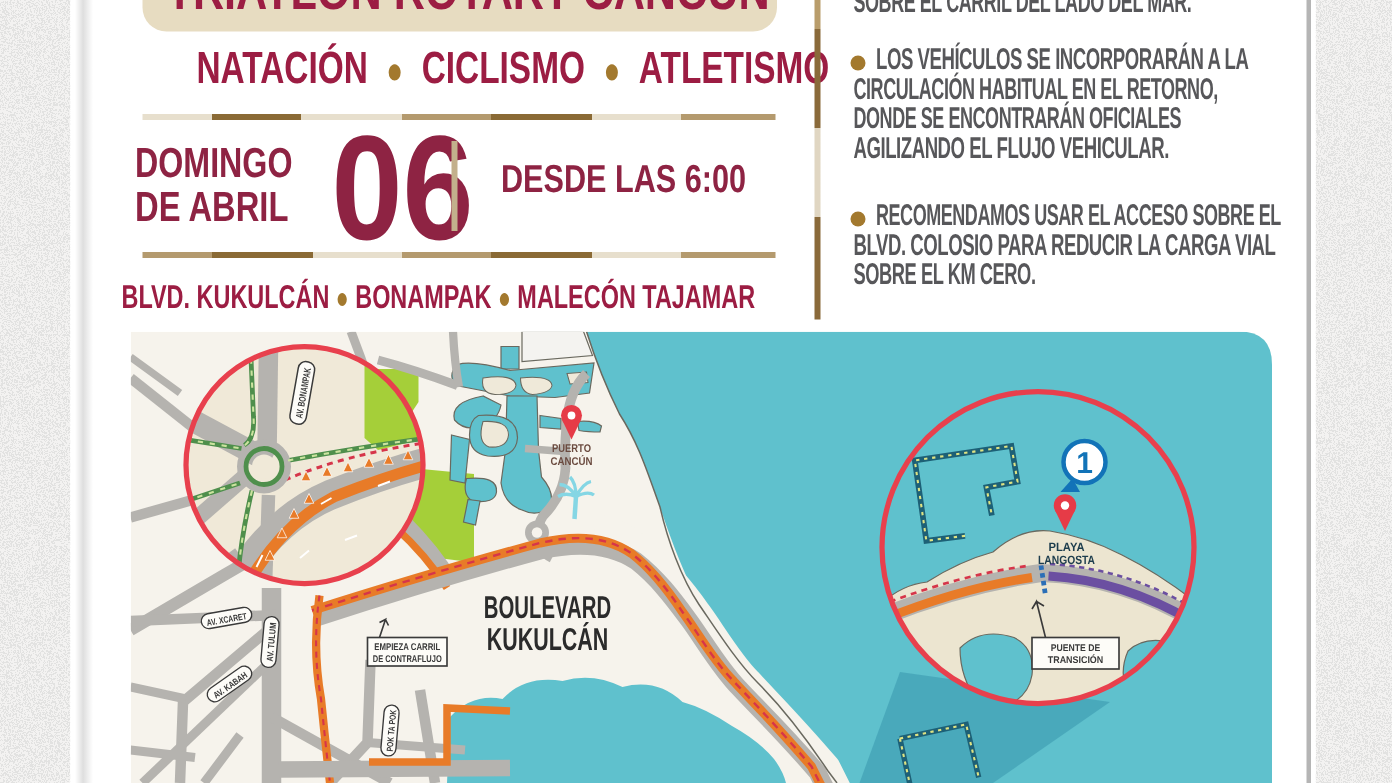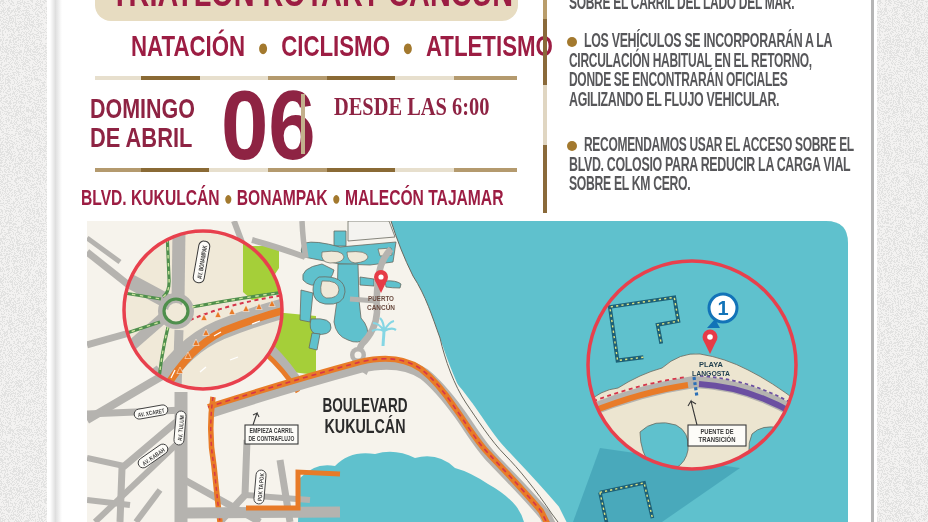--- a/index.html
+++ b/index.html
@@ -55,21 +55,21 @@
   <div style="height:29px;"><span id="dom" class="cond" style="font-size:28px;font-weight:bold;color:#8e2343;transform:scaleX(0.767);">DOMINGO</span></div>
   <div style="height:29px;"><span id="dab" class="cond" style="font-size:28px;font-weight:bold;color:#8e2343;transform:scaleX(0.78);">DE ABRIL</span></div>
 </div>
 
 <div class="abs" style="left:185px;top:75px;margin-left:36px;">
   <span id="n06" class="cond" style="font-size:99px;font-weight:bold;color:#8e2343;line-height:1;transform:scaleX(0.86);">06</span>
 </div>
 
 <div class="abs" style="left:301px;top:94px;width:4px;height:60px;background:#c3b08c;"></div>
 
-<div class="abs" style="left:334px;top:92px;font-family:Liberation Serif, serif;">
+<div class="abs" style="left:334px;top:104px;">
   <div style="height:29px;"><span id="t1" class="cond" style="font-size:26px;color:#8e2343;font-weight:bold;transform:scaleX(0.785);">DESDE LAS 6:00</span></div>
 </div>
 
 <div class="abs" style="left:95px;top:168px;width:422px;height:4px;background:linear-gradient(90deg,#b49a6e 0 11%,#8a6a35 11% 27%,#e7dfcd 27% 41%,#b49a6e 41% 55%,#8a6a35 55% 71%,#e7dfcd 71% 85%,#b49a6e 85% 100%);"></div>
 
 <div class="abs" style="left:81px;top:185px;">
   <span id="blvd" class="cond crim" style="font-size:22px;transform:scaleX(0.71);">BLVD. KUKULCÁN <span style="color:#a3792e;font-size:20px;">●</span> BONAMPAK <span style="color:#a3792e;font-size:20px;">●</span> MALECÓN TAJAMAR</span>
 </div>
 
 <div class="abs" style="left:543px;top:0;width:4px;height:213px;background:linear-gradient(180deg,#b99d6b 0 9%,#8a6a3a 9% 40%,#e0d6c2 40% 68%,#8a6a3a 68% 100%);"></div>

